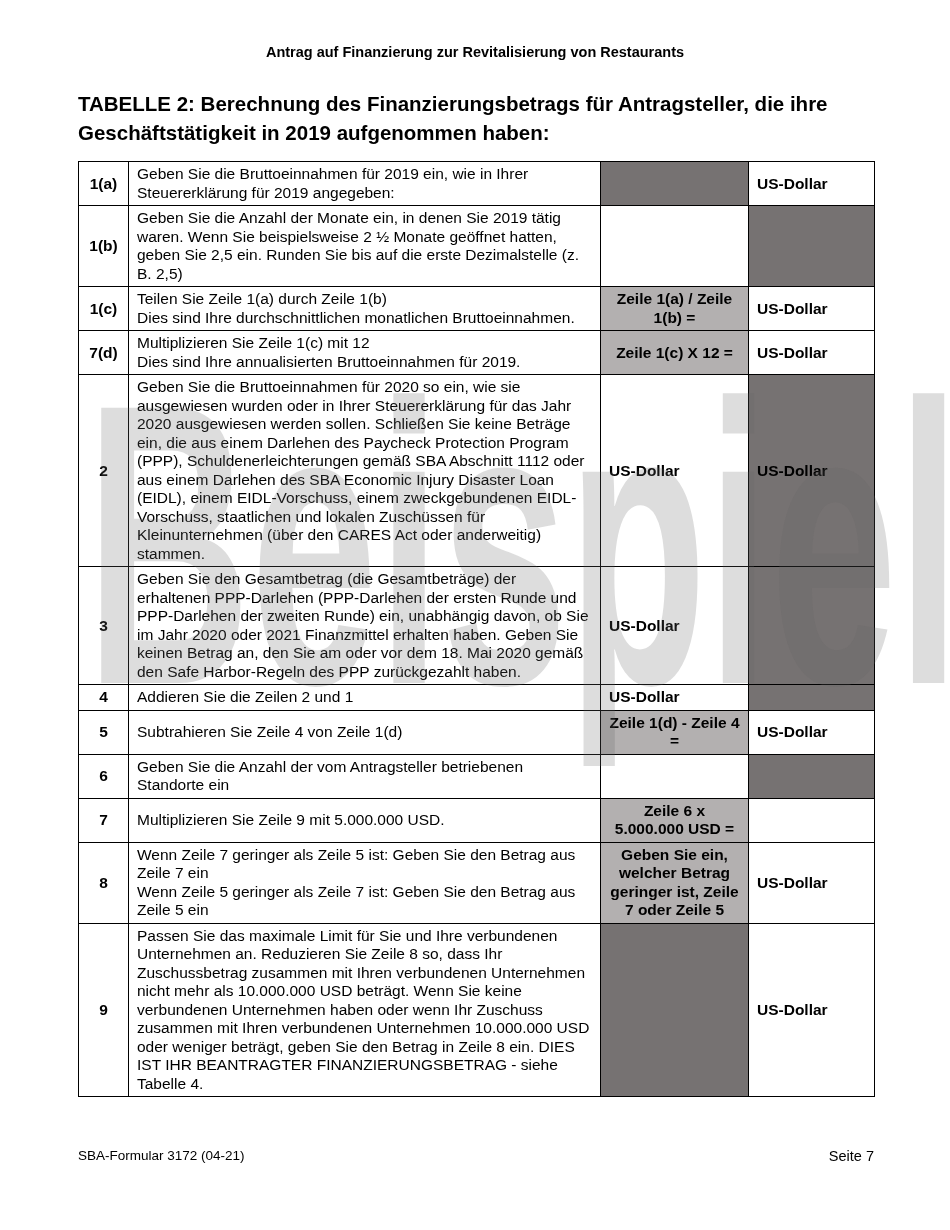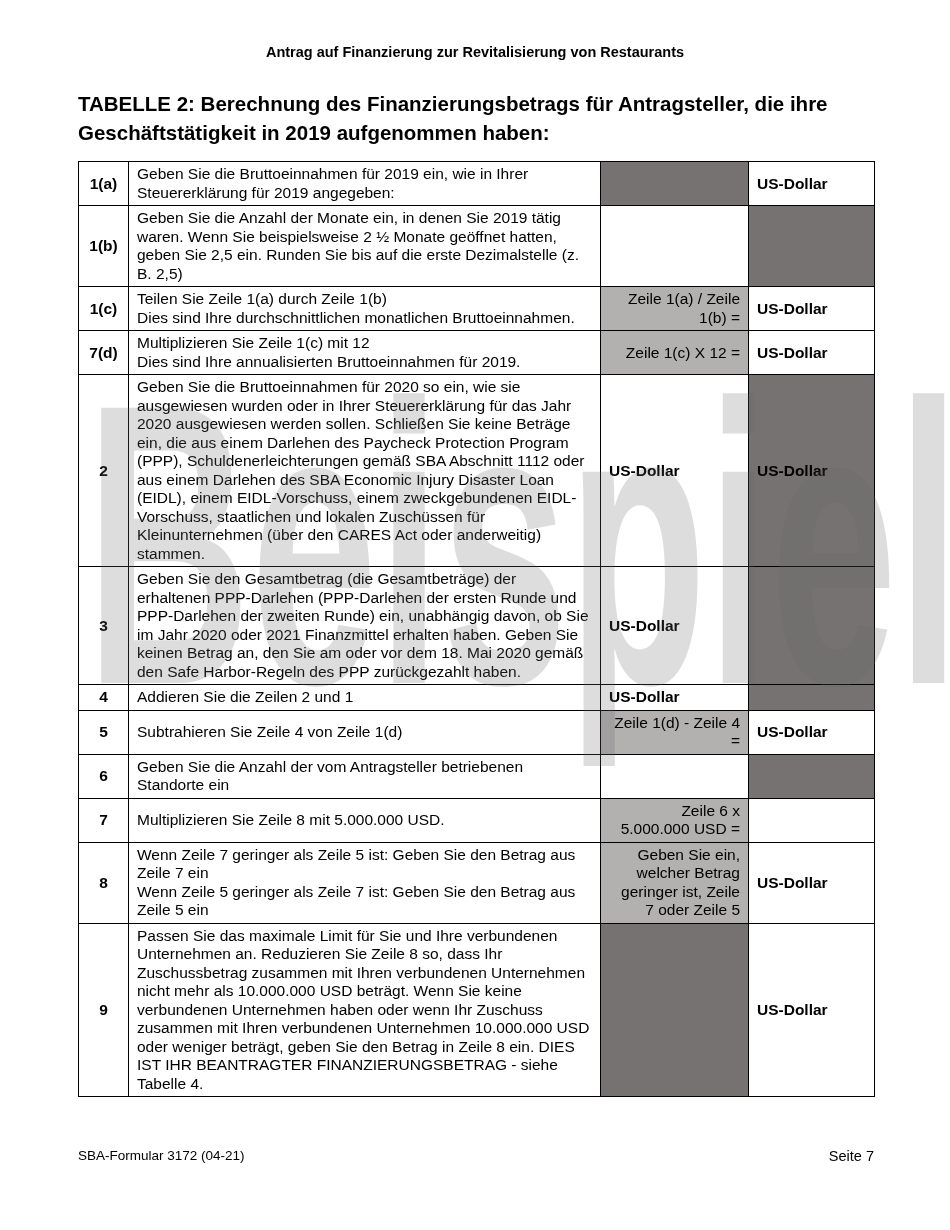--- a/index.html
+++ b/index.html
@@ -43,22 +43,22 @@
     text-align:center;
     padding:3px 2px;
   }
   td.cell-desc{
     white-space:pre-line;
   }
   td.cell-formula{ text-align:left; }
   td.cell-formula.f-dark{ background:#767272; }
   td.cell-formula.f-light{
     background:#b3b0b0;
-    font-weight:normal;
-    text-align:right;
+    font-weight:bold;
+    text-align:center;
     white-space:pre-line;
   }
   td.cell-formula.f-label{ font-weight:bold; background:#ffffff; }
   td.cell-formula.f-empty{ background:#ffffff; }
   td.cell-amount{ text-align:left; }
   td.cell-amount.a-label{ font-weight:bold; background:#ffffff; }
   td.cell-amount.a-dark{ background:#767272; }
   td.cell-amount.a-dark-label{ background:#767272; font-weight:bold; }
   td.cell-amount.a-empty{ background:#ffffff; }
   .watermark{
@@ -155,21 +155,21 @@
           <td class="cell-amount a-label">US-Dollar</td>
         </tr>
         <tr>
           <td class="cell-num">6</td>
           <td class="cell-desc">Geben Sie die Anzahl der vom Antragsteller betriebenen Standorte ein</td>
           <td class="cell-formula f-empty"></td>
           <td class="cell-amount a-dark"></td>
         </tr>
         <tr>
           <td class="cell-num">7</td>
-          <td class="cell-desc">Multiplizieren Sie Zeile 8 mit 5.000.000 USD.</td>
+          <td class="cell-desc">Multiplizieren Sie Zeile 9 mit 5.000.000 USD.</td>
           <td class="cell-formula f-light">Zeile 6 x 5.000.000 USD =</td>
           <td class="cell-amount a-empty"></td>
         </tr>
         <tr>
           <td class="cell-num">8</td>
           <td class="cell-desc">Wenn Zeile 7 geringer als Zeile 5 ist: Geben Sie den Betrag aus Zeile 7 ein
 Wenn Zeile 5 geringer als Zeile 7 ist: Geben Sie den Betrag aus Zeile 5 ein</td>
           <td class="cell-formula f-light">Geben Sie ein, welcher Betrag geringer ist, Zeile 7 oder Zeile 5</td>
           <td class="cell-amount a-label">US-Dollar</td>
         </tr>

